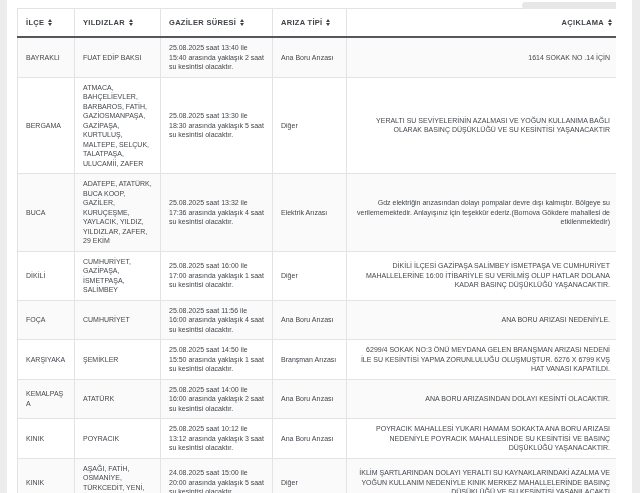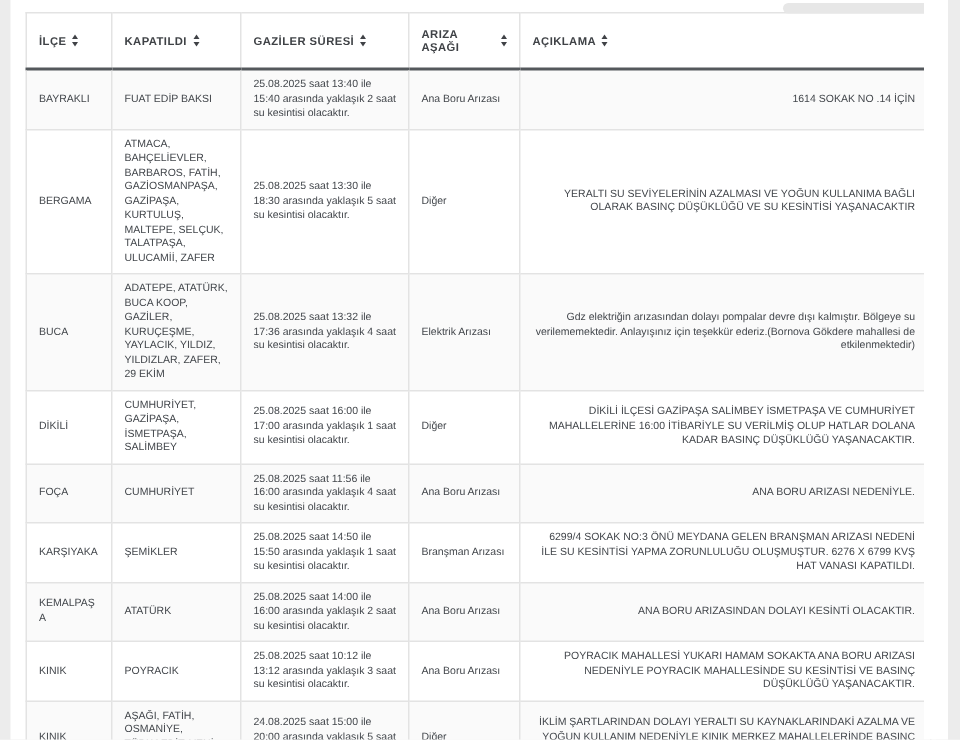--- a/index.html
+++ b/index.html
@@ -8,21 +8,21 @@
   .page { position:relative; width:624px; height:493px;padding-left:34px; }
   .vtrack { position:absolute; top:0; right:0; width:8px; height:493px; background:#ffffff; }
   .card { position:absolute; left:7px; top:0; width:625px; min-height:493px;
           background:#ffffff; padding:8px 11px 4px 10px; }
   .hthumb { position:absolute; top:2px; right:11px; width:99px; height:7px;
             border-radius:4px; background:#e7e7e7; }
   table { width:100%; border-collapse:collapse; table-layout:fixed; }
   th, td { border:1px solid #e3e3e3; vertical-align:middle; overflow-wrap:break-word; }
   thead th { border-bottom:2px solid #54585c; padding:9px 8px; font-size:7.5px;
              font-weight:bold; color:#3f4246; letter-spacing:.3px; text-align:left; }
-  thead th.right { }
+  thead th.right { text-align:right; }
   .th-inner { display:inline-flex; align-items:center; gap:4px; }
   .sort-icon { display:inline-flex; flex-direction:column; align-items:center; }
   .tri { display:block; width:0; height:0; border-left:2.5px solid transparent;
          border-right:2.5px solid transparent; }
   .tri-up   { border-bottom:3px solid #3f4246; margin-bottom:1.5px; }
   .tri-down { border-top:3px solid #3f4246; }
   tbody td { padding:5px 8px; font-size:7px; line-height:9.5px; color:#43474c; }
   tbody tr:nth-child(odd) td { background:#fafafa; }
   tbody tr:nth-child(even) td { background:#ffffff; }
   td.c-aciklama { text-align:right; padding-right:10px; }
@@ -49,39 +49,39 @@
             <span class="th-inner">
               <span>İLÇE</span>
               <span class="sort-icon">
                   <i class="tri tri-up"></i>
                   <i class="tri tri-down"></i>
                 </span>
             </span>
           </th>
           <th>
             <span class="th-inner">
-              <span>KAPATILDI</span>
+              <span>YILDIZLAR</span>
               <span class="sort-icon">
                   <i class="tri tri-up"></i>
                   <i class="tri tri-down"></i>
                 </span>
             </span>
           </th>
           <th>
             <span class="th-inner">
               <span>GAZİLER SÜRESİ</span>
               <span class="sort-icon">
                   <i class="tri tri-up"></i>
                   <i class="tri tri-down"></i>
                 </span>
             </span>
           </th>
           <th>
             <span class="th-inner">
-              <span>ARIZA AŞAĞI</span>
+              <span>ARIZA TİPİ</span>
               <span class="sort-icon">
                   <i class="tri tri-up"></i>
                   <i class="tri tri-down"></i>
                 </span>
             </span>
           </th>
           <th class="right">
             <span class="th-inner">
               <span>AÇIKLAMA</span>
               <span class="sort-icon">

